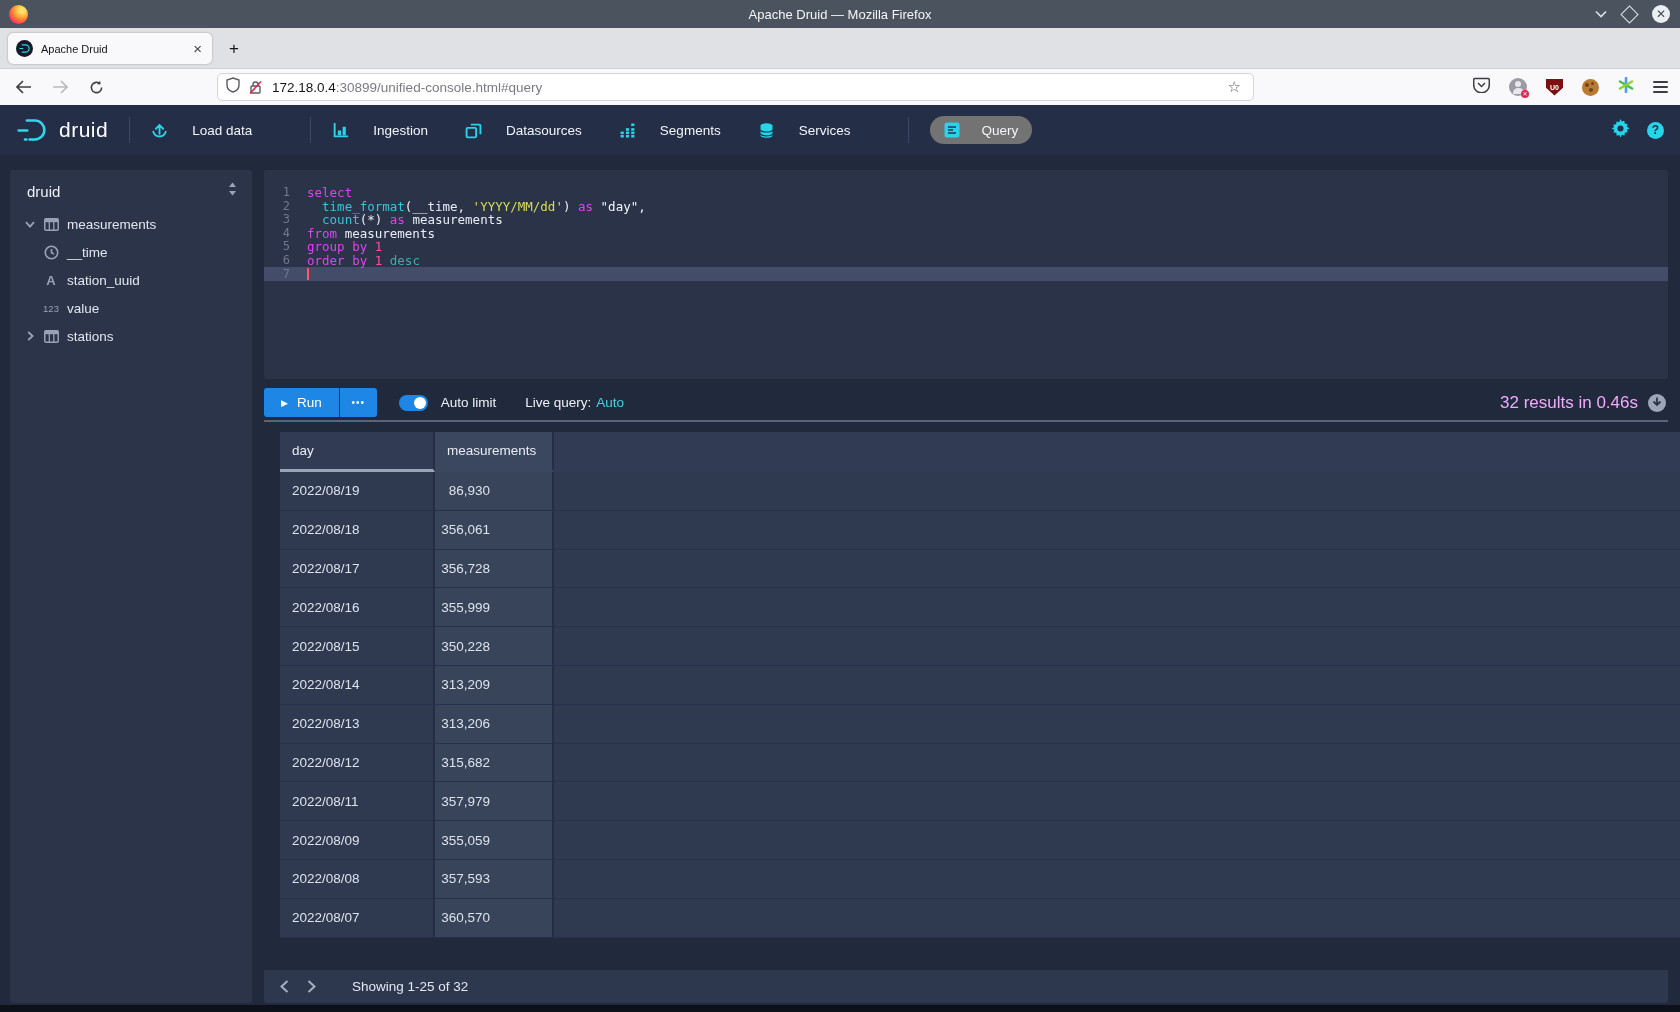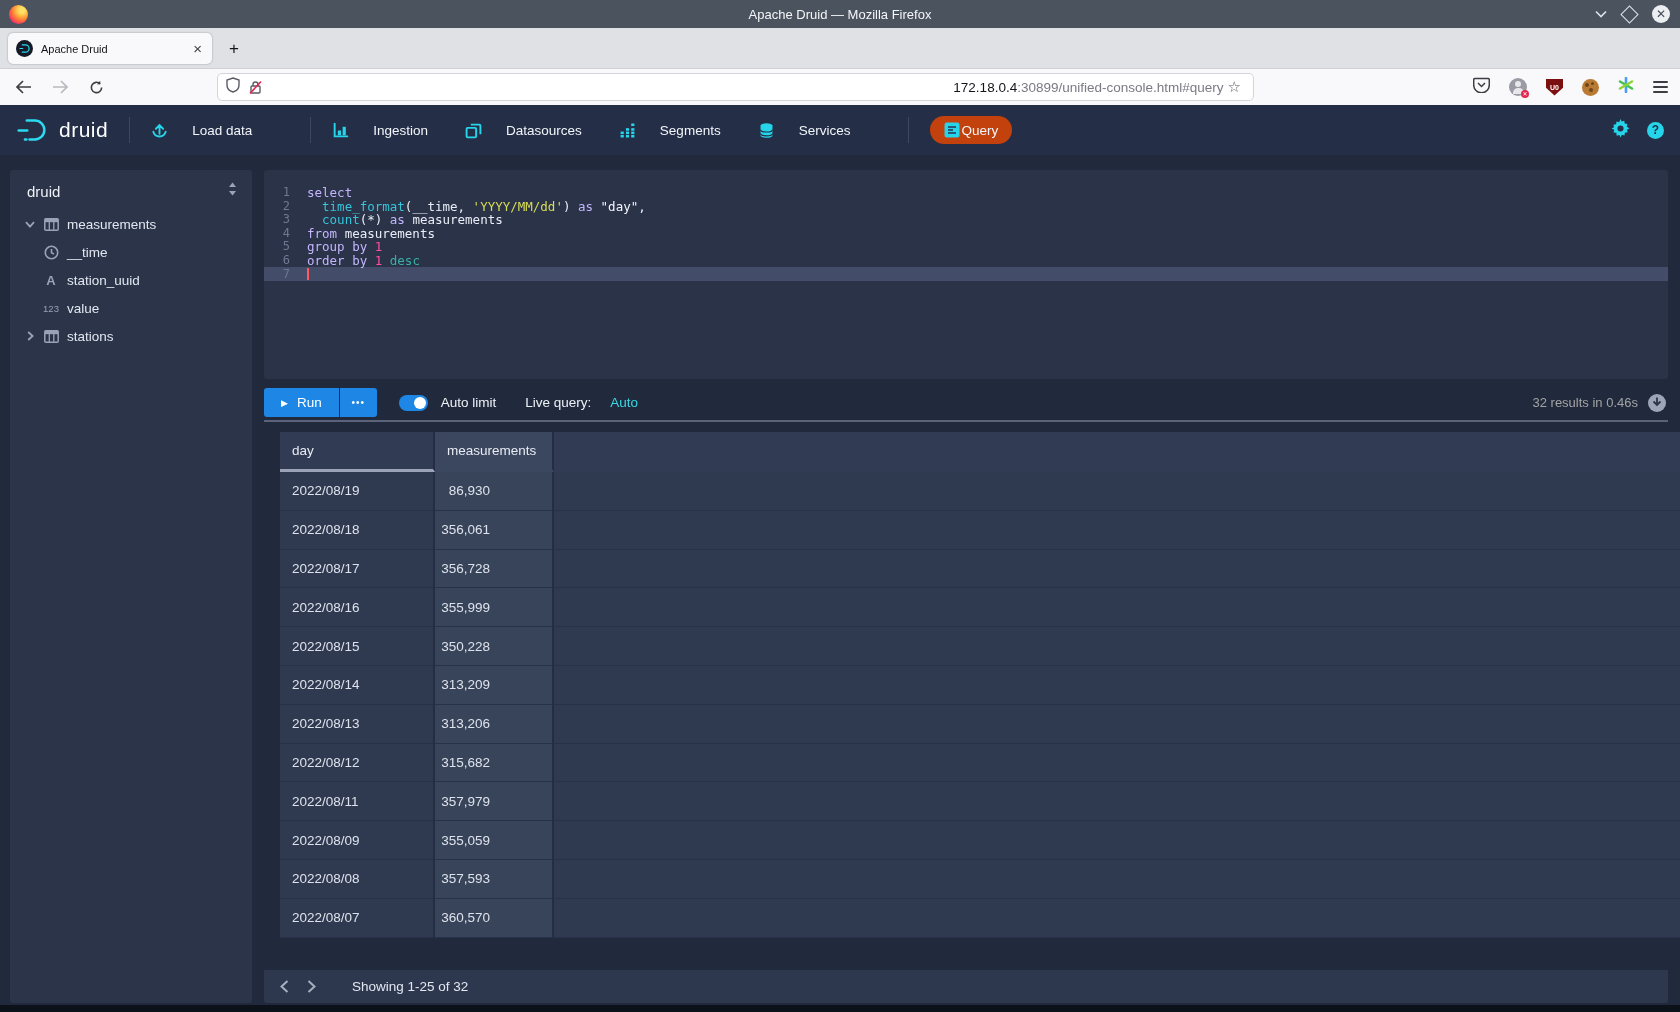--- a/index.html
+++ b/index.html
@@ -27,21 +27,21 @@
   .tab-title{font-size:11px;color:#15141a;margin-left:8px;flex:1;white-space:nowrap;overflow:hidden;}
   .tab-close{color:#43434c;font-size:15px;line-height:1;padding:0 2px;}
   .newtab{position:absolute;left:222px;top:9px;width:24px;height:24px;border-radius:4px;color:#15141a;
     font-size:17px;display:flex;align-items:center;justify-content:center;}
 
   
   .toolbar{position:absolute;left:0;top:69px;width:100%;height:36px;background:#f9f9fb;border-bottom:1px solid #ccccd2;}
   .navbtn{position:absolute;top:4px;width:28px;height:28px;display:flex;align-items:center;justify-content:center;border-radius:4px;}
   .urlbar{position:absolute;left:217px;top:4px;width:1037px;height:28px;background:#ffffff;border:1px solid #d4d4db;
     border-radius:5px;display:flex;align-items:center;box-sizing:border-box;padding:0 8px;}
-  .url-text{font-size:13.5px;margin-left:16px;flex:1;white-space:nowrap;overflow:hidden;text-align:right;}
+  .url-text{font-size:13.5px;margin-left:10px;flex:1;white-space:nowrap;overflow:hidden;}
   .url-host{color:#15141a;}
   .url-path{color:#7a7a84;}
   .star{color:#5b5b66;font-size:15px;padding:0 4px;}
   .ticonbar{position:absolute;right:12px;top:4px;height:28px;display:flex;align-items:center;gap:19px;}
   .ham{display:flex;flex-direction:column;gap:3px;}
   .ham span{display:block;width:15px;height:2px;background:#3d3d43;border-radius:1px;}
   .ublock{width:17px;height:17px;background:#7c0f10;clip-path:polygon(0 0,100% 0,100% 55%,50% 100%,0 55%);
     color:#fff;font-size:7px;font-weight:bold;display:flex;align-items:center;justify-content:center;padding-top:0;box-sizing:border-box;}
   .cookie{width:17px;height:17px;border-radius:50%;background:#b97a33;position:relative;}
   .cookie i{position:absolute;border-radius:50%;background:#6f451a;}
@@ -52,21 +52,21 @@
     color:#fff;font-size:6px;line-height:8px;text-align:center;}
 
   
   .druidnav{position:absolute;left:0;top:105px;width:100%;height:50px;background:#242e46;
     display:flex;align-items:center;color:#f2f5fa;}
   .brand{display:flex;align-items:center;margin-left:16px;}
   .brand-name{font-size:21px;font-weight:400;letter-spacing:.5px;margin-left:7px;color:#fff;}
   .nav-divider{width:1px;height:26px;background:#3c4763;margin:0 21px;}
   .nav-item{display:flex;align-items:center;gap:24px;margin-right:37px;font-size:13.5px;color:#f2f5fa;}
   .nav-item .nicon{display:flex;color:#26d5ea;}
-  .nav-pill{display:flex;align-items:center;gap:1px;font-size:13.5px;background:#c2410c;border-radius:16px;
+  .nav-pill{display:flex;align-items:center;gap:21px;font-size:13.5px;background:#737373;border-radius:16px;
     padding:6px 14px;margin-right:0;}
   .nav-right{margin-left:auto;display:flex;align-items:center;gap:17px;margin-right:16px;color:#26d5ea;}
   .help-circle{width:17px;height:17px;border-radius:50%;background:#26d5ea;color:#1d2940;font-weight:bold;
     font-size:12px;display:flex;align-items:center;justify-content:center;}
 
   
   .schema{position:absolute;left:10px;top:170px;width:242px;height:833px;background:#2b3449;border-radius:3px;}
   .schema-head{display:flex;align-items:center;padding:12px 14px 10px 17px;}
   .schema-title{font-size:15px;color:#eef1f6;flex:1;}
   .tree-row{display:flex;align-items:center;height:28px;color:#e2e7f0;font-size:13.5px;}
@@ -76,37 +76,37 @@
   .tr-icon.numt{font-size:9.5px;font-weight:normal;letter-spacing:0;}
 
   
   .editor{position:absolute;left:264px;top:170px;width:1404px;height:209px;background:#2b3349;border-radius:3px;overflow:hidden;}
   .active-line{position:absolute;left:0;right:0;top:97px;height:14px;background:#434d69;}
   .gutter{position:absolute;left:0;top:16px;width:26px;text-align:right;color:#6e7890;
     font-family:"DejaVu Sans Mono",monospace;font-size:12px;}
   .gutter div{height:13.6px;line-height:13.6px;}
   .code{position:absolute;left:43px;top:16px;font-family:"DejaVu Sans Mono",monospace;font-size:12.5px;white-space:pre;}
   .code div{height:13.6px;line-height:13.6px;color:#e9edf5;}
-  .tk-kw{color:#c4b5fd;} .tk-fn{color:#35c5da;} .tk-str{color:#d7dd55;}
+  .tk-kw{color:#d946ef;} .tk-fn{color:#35c5da;} .tk-str{color:#d7dd55;}
   .tk-qid{color:#f3f6fb;} .tk-num{color:#ff4f9e;} .tk-kw2{color:#38b2a7;} .tk-p{color:#e9edf5;}
   .cursor{position:absolute;left:43px;top:98px;width:2px;height:12px;background:#ff5964;}
 
   
   .runbar{position:absolute;left:264px;top:388px;width:1404px;height:29px;display:flex;align-items:center;}
   .btn-run{height:29px;background:#1e87e5;color:#fff;border-radius:3px 0 0 3px;display:flex;align-items:center;
     padding:0 17px;font-size:13.5px;gap:9px;}
   .btn-run .play{font-size:9px;}
   .btn-more{height:29px;width:37px;background:#1e87e5;color:#fff;border-radius:0 3px 3px 0;margin-left:1px;
     display:flex;align-items:center;justify-content:center;font-size:10px;letter-spacing:1px;}
   .switch{width:29px;height:16px;border-radius:9px;background:#1e87e5;margin-left:22px;position:relative;}
   .switch .knob{position:absolute;right:2px;top:2px;width:12px;height:12px;border-radius:50%;background:#fff;}
   .runbar .lbl{color:#eef1f6;font-size:13.5px;margin-left:13px;}
   .runbar .lbl2{color:#eef1f6;font-size:13.5px;margin-left:29px;}
-  .live-auto{color:#3ad6e2;font-size:13.5px;margin-left:19px;}
-  .results-info{margin-left:auto;color:#a3a3a3;font-size:13px;}
+  .live-auto{color:#3ad6e2;font-size:13.5px;margin-left:5px;}
+  .results-info{margin-left:auto;color:#f0abfc;font-size:17px;}
   .dl-circle{width:18px;height:18px;border-radius:50%;background:#9da6b8;color:#2b3449;margin-left:10px;margin-right:2px;
     display:flex;align-items:center;justify-content:center;}
 
   .tdivider{position:absolute;left:264px;top:420px;width:1404px;height:2px;background:#5a6379;}
 
   
   .rtable{position:absolute;left:280px;top:432px;width:1536px;}
   .thead{display:flex;height:40px;box-sizing:border-box;}
   .th{box-sizing:border-box;font-size:13.5px;color:#e8ecf4;display:flex;align-items:center;padding-left:12px;}
   .th-day{width:155px;background:#313b54;border-right:2px solid #232d43;border-bottom:3px solid #9aa3b7;}

